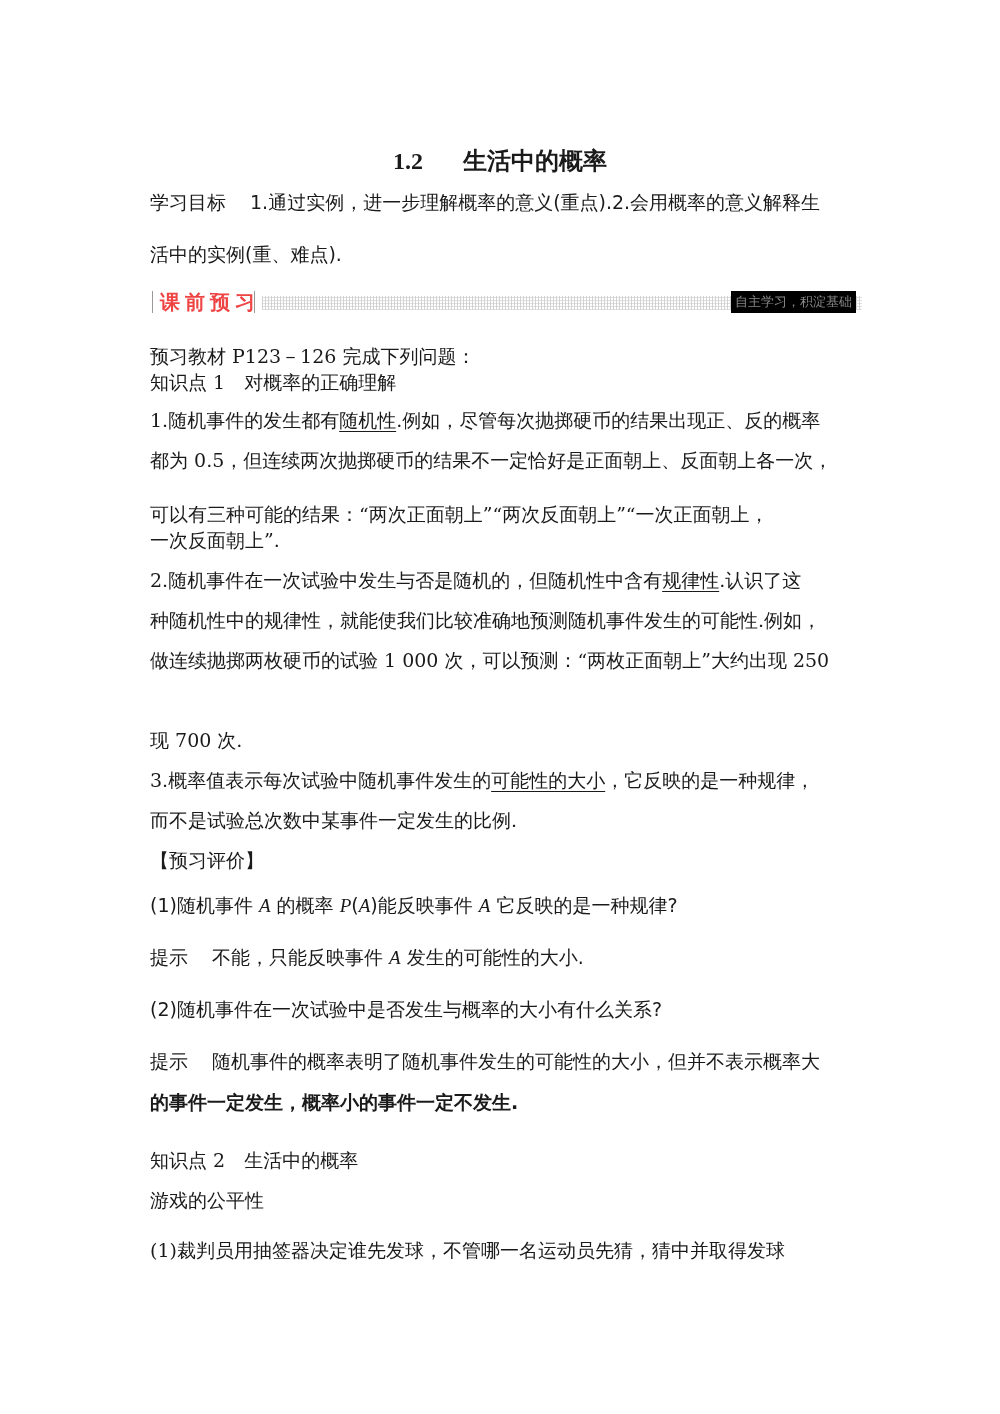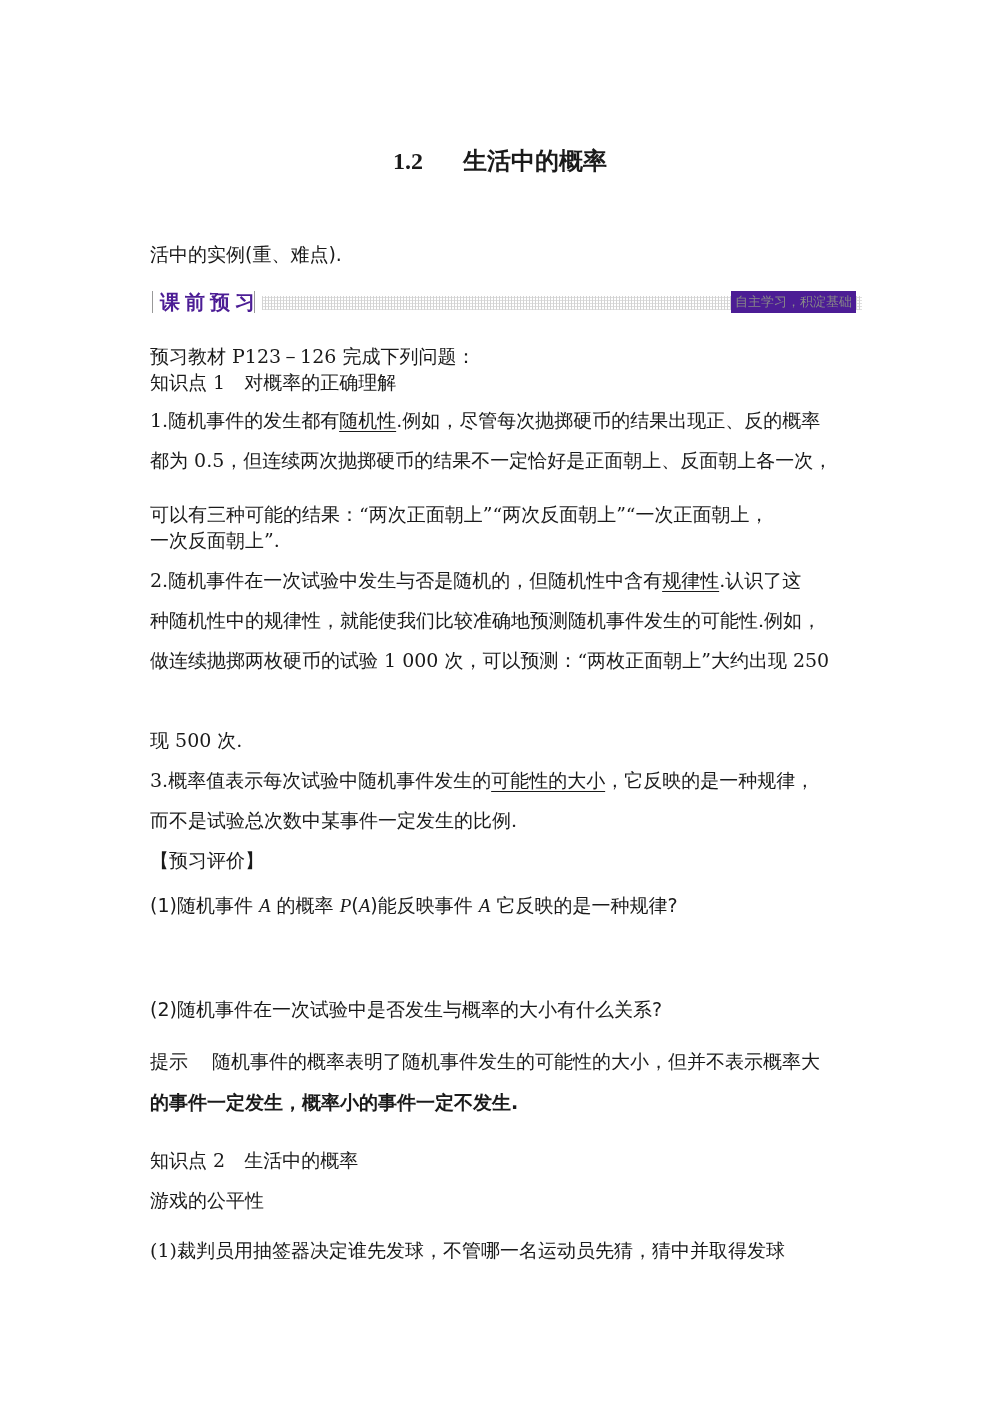--- a/index.html
+++ b/index.html
@@ -9,37 +9,40 @@
   .line { position: absolute; left: 150px; white-space: nowrap; font-size: 19px; line-height: 24px; }
   .sans { font-family: "DejaVu Sans", "Liberation Sans", sans-serif; }
   .title { position: absolute; top: 145px; left: 0; width: 1000px; text-align: center;
            font-size: 24px; font-weight: bold; font-family: "DejaVu Sans", sans-serif; }
   .title .num { font-family: "Liberation Serif", serif; margin-right: 40px; }
   .u { text-decoration: underline; text-underline-offset: 4px; }
   .it { font-style: italic; font-family: "Liberation Serif", serif; }
   .banner { position: absolute; left: 150px; top: 288px; width: 708px; height: 28px; }
   .banner .bar { position: absolute; top: 3px; width: 1px; height: 22px; background: #999; }
   .banner .label { position: absolute; left: 10px; top: 0; font-size: 20px; font-weight: bold;
-                   letter-spacing: 5px; font-family: "DejaVu Sans", sans-serif; color: #4c1d95; line-height: 28px; }
+                   letter-spacing: 5px; font-family: "DejaVu Sans", sans-serif; color: #ef4444; line-height: 28px; }
   .banner .dots { position: absolute; left: 112px; top: 8px; width: 600px; height: 14px;
                   background-image: repeating-linear-gradient(90deg, #cfcfcf 0 1px, transparent 1px 3px),
                                     repeating-linear-gradient(0deg, #dcdcdc 0 1px, transparent 1px 3px);
                   opacity: 0.9; }
   .banner .tag { position: absolute; right: 2px; top: 3px; font-size: 13px; color: #888;
-                 background: #4c1d95; padding: 0 4px; line-height: 22px; font-family: "DejaVu Sans", sans-serif; }
+                 background: #000000; padding: 0 4px; line-height: 22px; font-family: "DejaVu Sans", sans-serif; }
 </style>
 </head>
 <body>
 
 <div class="page">
 
   <div class="title">
     <span class="num">1.2</span><span>生活中的概率</span>
   </div>
 
+  <div class="line sans" style="top:190px;">
+    <span style="margin-right:24px;">学习目标</span><span>1.通过实例，进一步理解概率的意义(重点).2.会用概率的意义解释生</span>
+  </div>
   <div class="line sans" style="top:242px;">活中的实例(重、难点).</div>
 
   <div class="banner">
     <div class="bar" style="left:2px;"></div>
     <div class="label">课前预习</div>
     <div class="bar" style="left:104px;"></div>
     <div class="dots"></div>
     <div class="tag">自主学习，积淀基础</div>
   </div>
 
@@ -52,33 +55,36 @@
   </div>
   <div class="line" style="top:448px;">都为 0.5，但连续两次抛掷硬币的结果不一定恰好是正面朝上、反面朝上各一次，</div>
   <div class="line" style="top:488px;margin-top:14px;">可以有三种可能的结果：“两次正面朝上”“两次反面朝上”“一次正面朝上，</div>
   <div class="line" style="top:528px;">一次反面朝上”.</div>
 
   <div class="line" style="top:568px;">
     <span>2.随机事件在一次试验中发生与否是随机的，但随机性中含有</span><span class="u">规律性</span><span>.认识了这</span>
   </div>
   <div class="line" style="top:608px;">种随机性中的规律性，就能使我们比较准确地预测随机事件发生的可能性.例如，</div>
   <div class="line" style="top:648px;">做连续抛掷两枚硬币的试验 1 000 次，可以预测：“两枚正面朝上”大约出现 250</div>
-  <div class="line" style="top:728px;">现 500 次.</div>
+  <div class="line" style="top:728px;">现 700 次.</div>
 
   <div class="line" style="top:768px;">
     <span>3.概率值表示每次试验中随机事件发生的</span><span class="u">可能性的大小</span><span>，它反映的是一种规律，</span>
   </div>
   <div class="line" style="top:808px;">而不是试验总次数中某事件一定发生的比例.</div>
 
   <div class="line sans" style="top:848px;">【预习评价】</div>
 
   <div class="line sans" style="top:893px;">
     <span>(1)随机事件 </span><span class="it">A</span><span> 的概率 </span><span class="it">P</span><span>(</span><span class="it">A</span><span>)</span><span>能反映事件 </span><span class="it">A</span><span> 它反映的是一种规律?</span>
   </div>
 
+  <div class="line sans" style="top:945px;">
+    <span style="margin-right:24px;">提示</span><span>不能，只能反映事件 </span><span class="it">A</span><span> 发生的可能性的大小.</span>
+  </div>
 
   <div class="line sans" style="top:997px;">(2)随机事件在一次试验中是否发生与概率的大小有什么关系?</div>
 
   <div class="line sans" style="top:1049px;">
     <span style="margin-right:24px;">提示</span><span>随机事件的概率表明了随机事件发生的可能性的大小，但并不表示概率大</span>
   </div>
   <div class="line sans" style="top:1090px;font-weight:bold;">的事件一定发生，概率小的事件一定不发生.</div>
 
   <div class="line" style="top:1148px;">知识点 2　生活中的概率</div>
   <div class="line" style="top:1188px;">游戏的公平性</div>

